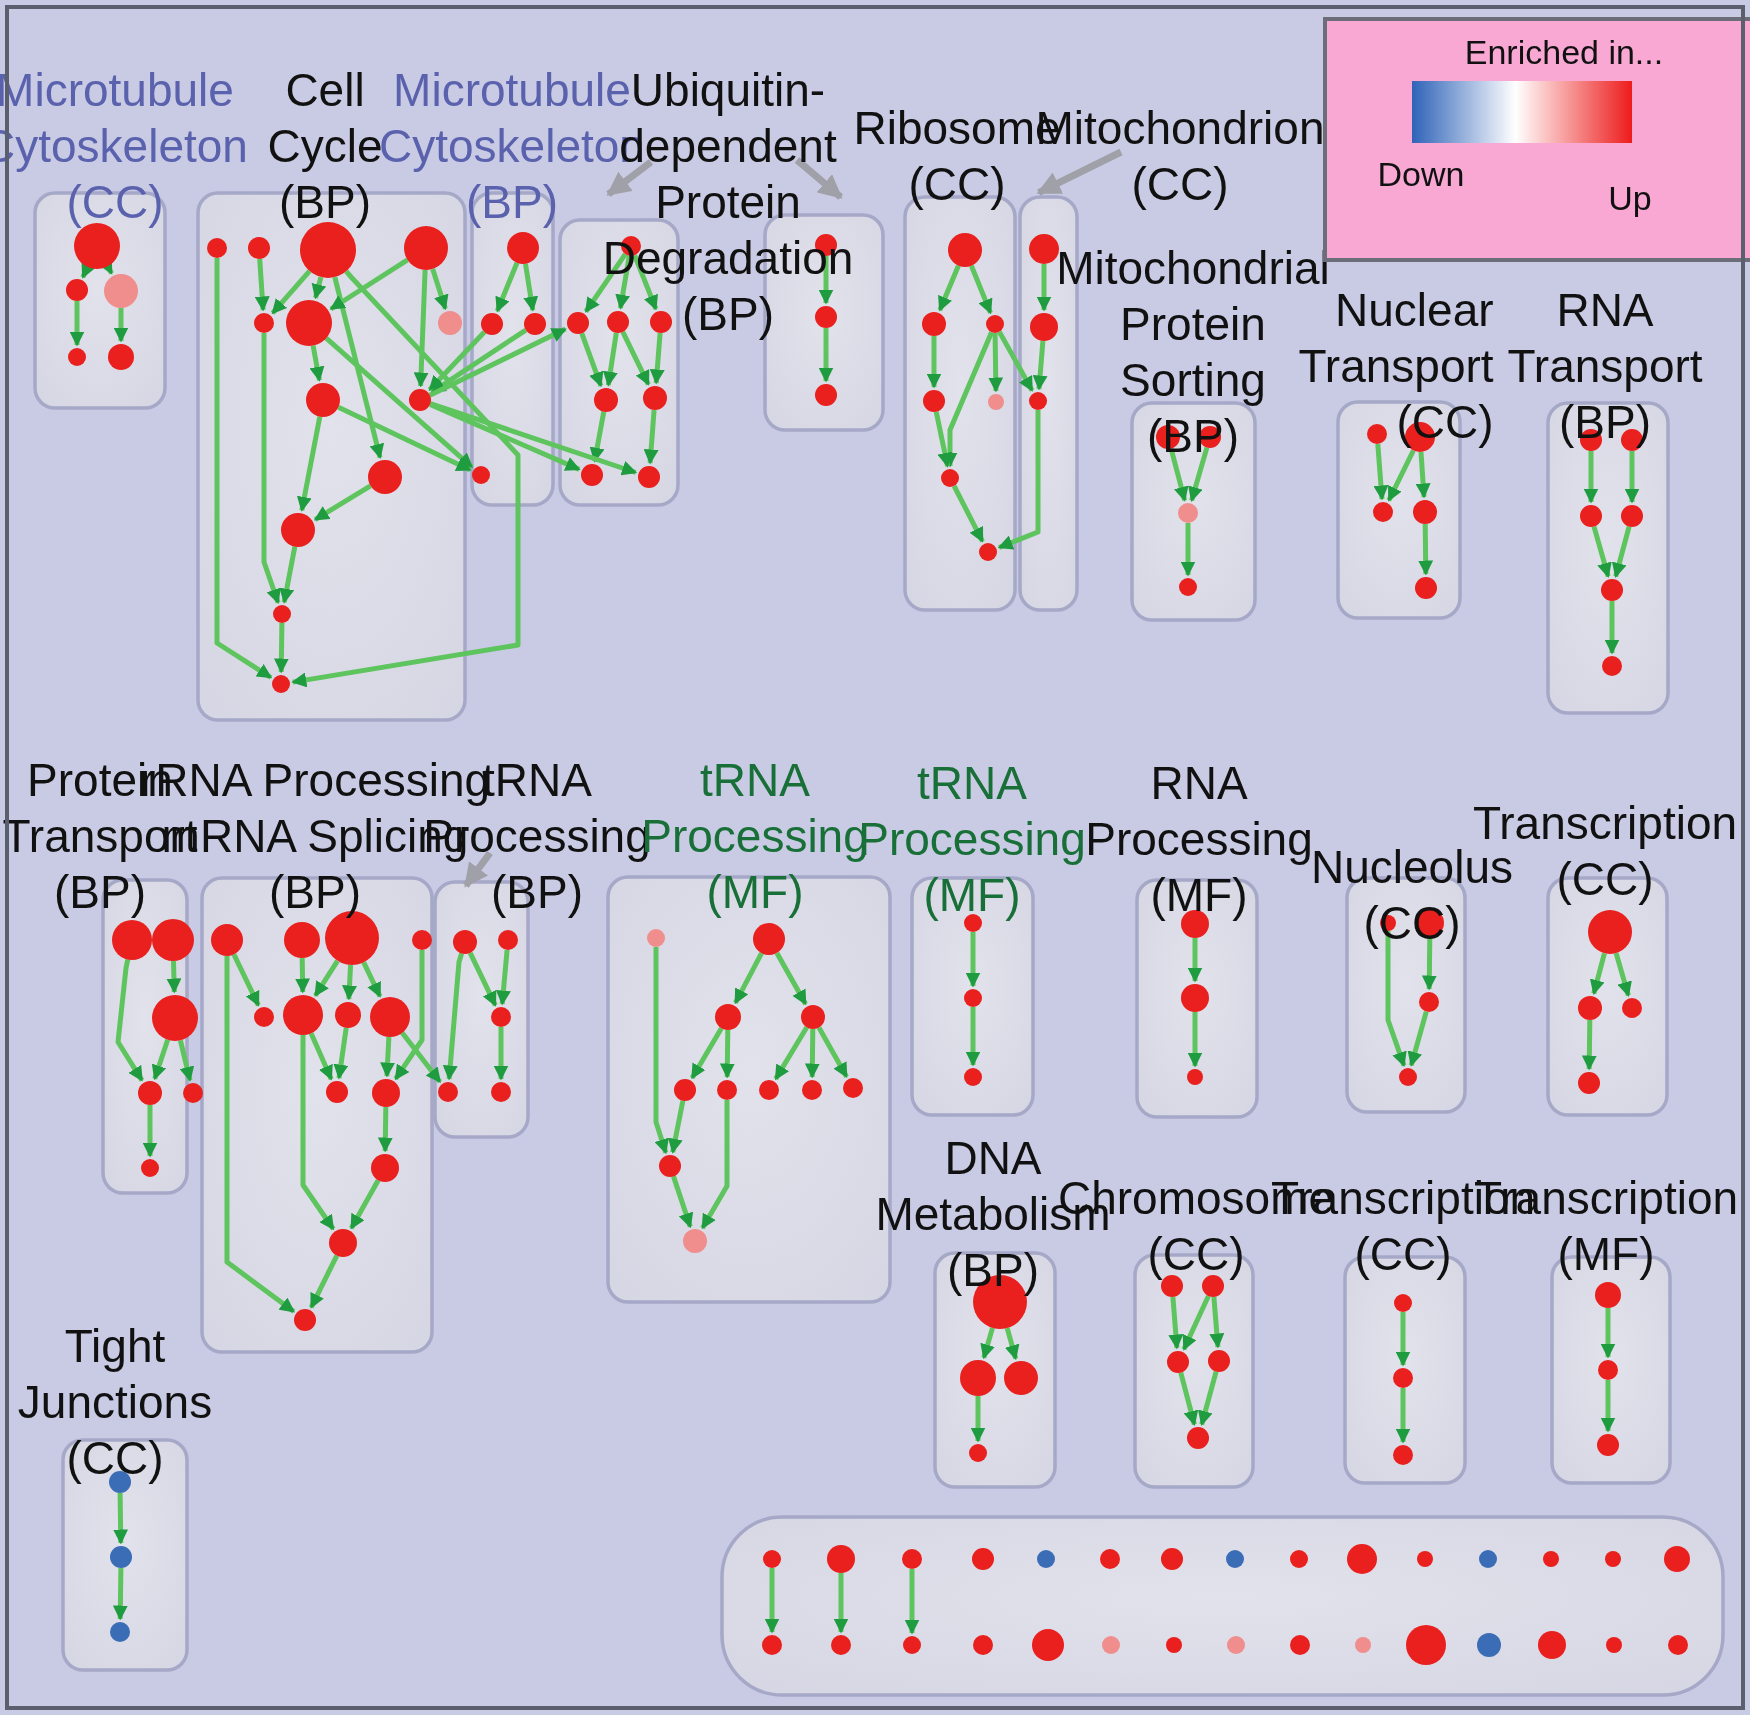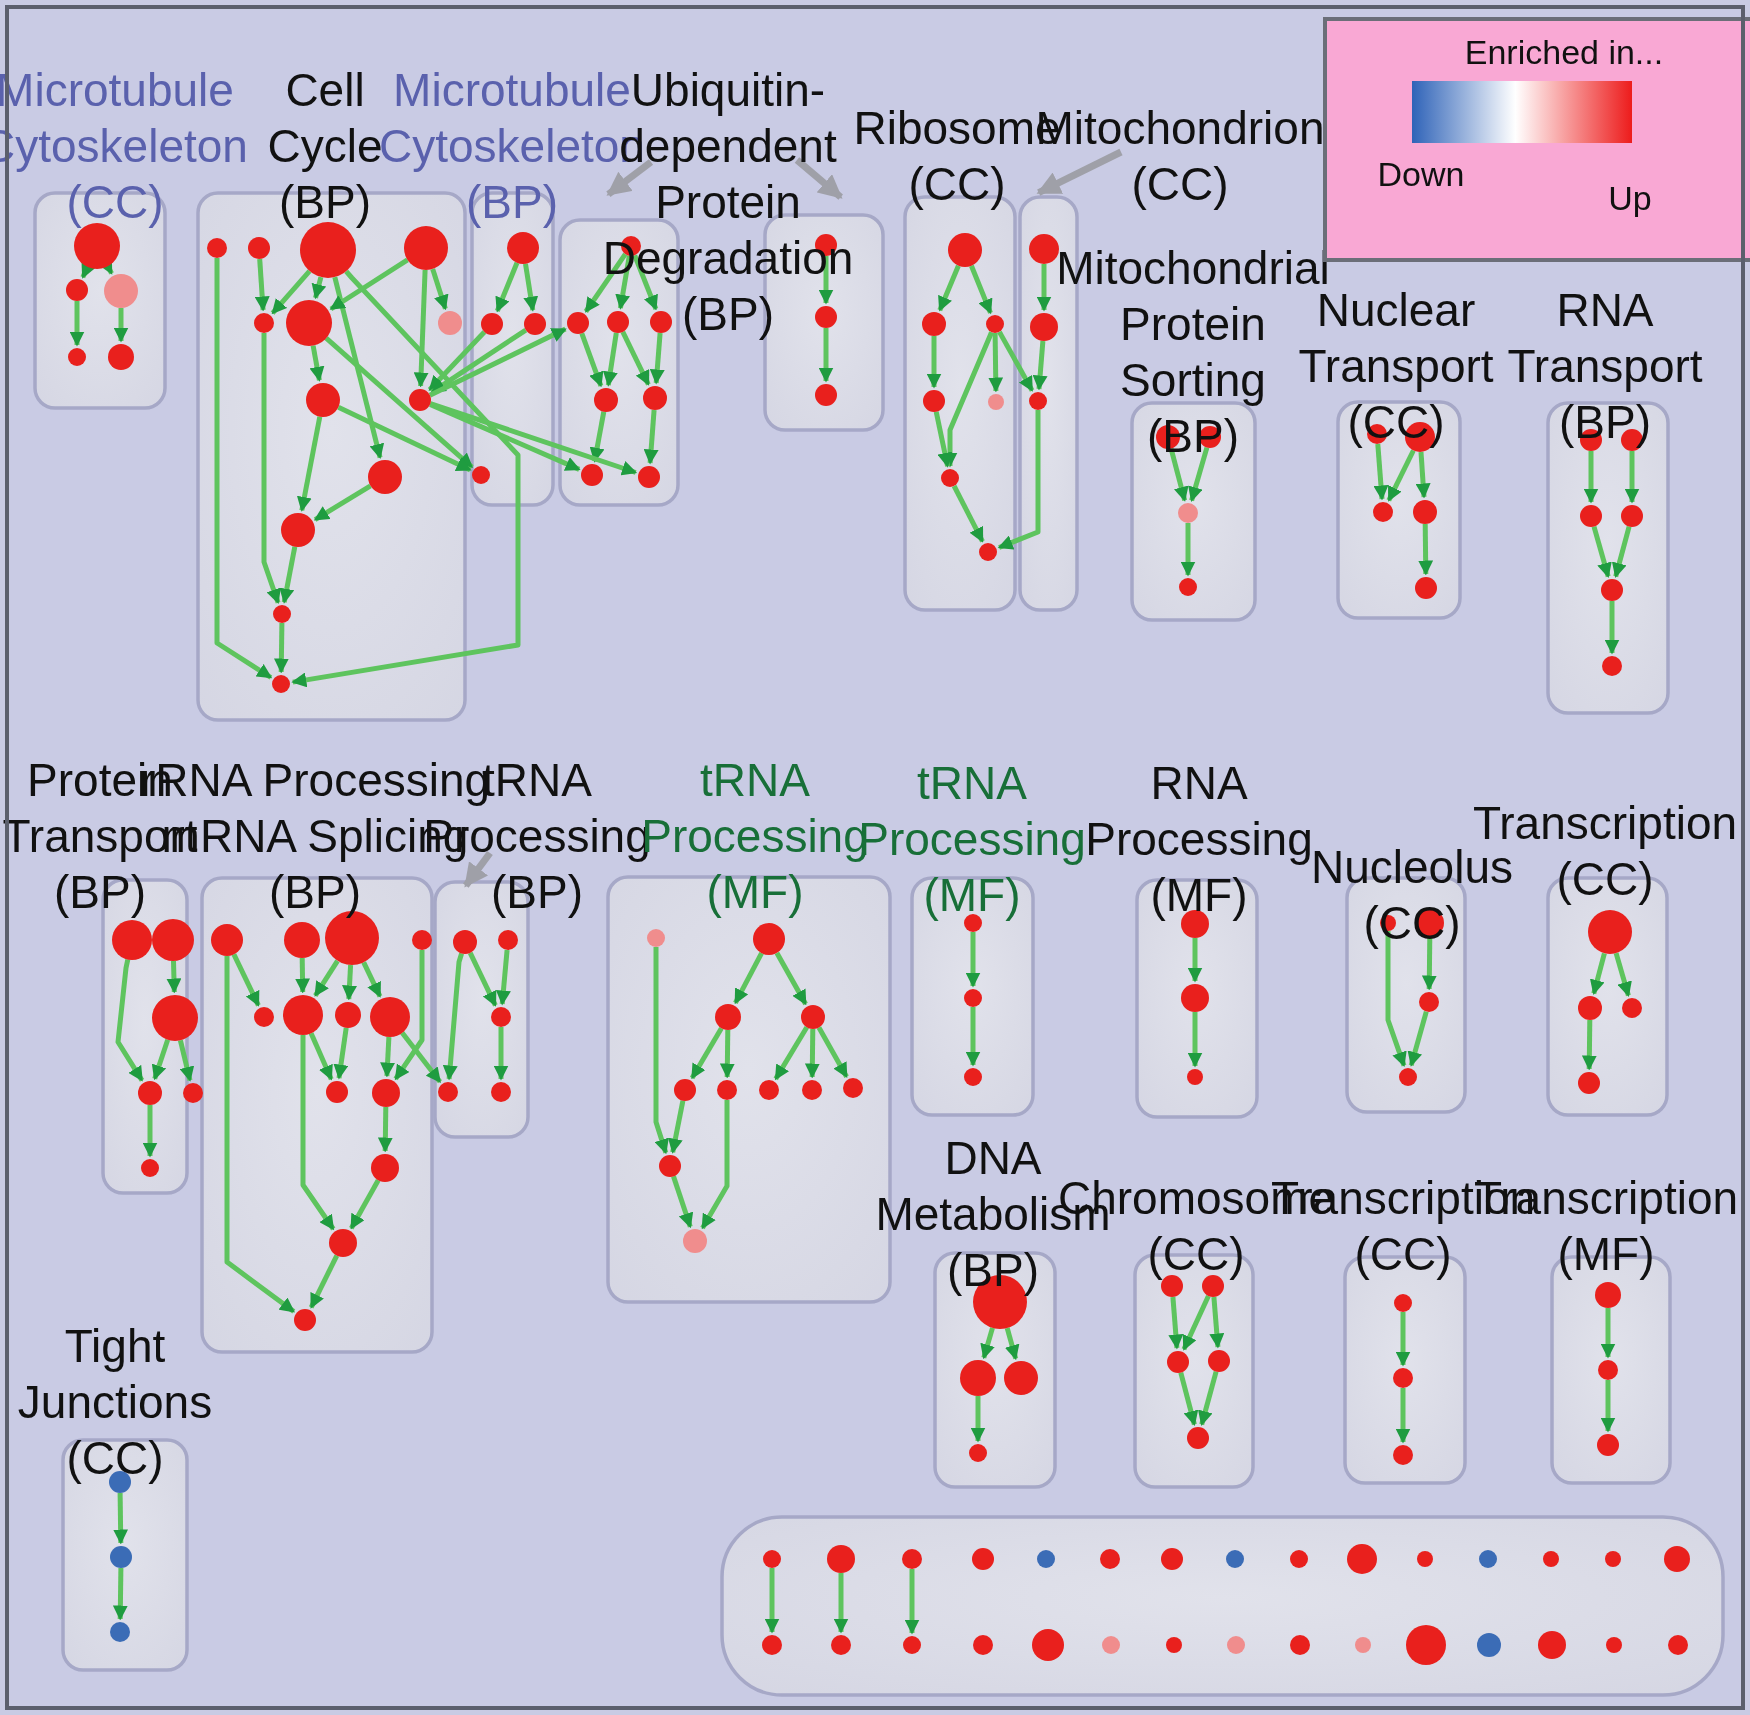--- a/index.html
+++ b/index.html
@@ -367,21 +367,21 @@
 Degradation
 (BP)</div>
       <div class="clabel black" style="left: 957px; top: 100px;">Ribosome
 (CC)</div>
       <div class="clabel black" style="left: 1180px; top: 100px;">Mitochondrion
 (CC)</div>
       <div class="clabel black" style="left: 1193px; top: 240px;">Mitochondrial
 Protein
 Sorting
 (BP)</div>
-      <div class="clabel black" style="left: 1396px; top: 282px;">Nuclear
+      <div class="clabel black" style="left: 1396px; top: 282px; text-align: right;">Nuclear
 Transport
 (CC)</div>
       <div class="clabel black" style="left: 1605px; top: 282px;">RNA
 Transport
 (BP)</div>
       <div class="clabel black" style="left: 100px; top: 752px;">Protein
 Transport
 (BP)</div>
       <div class="clabel black" style="left: 315px; top: 752px;">rRNA Processing
 mRNA Splicing

